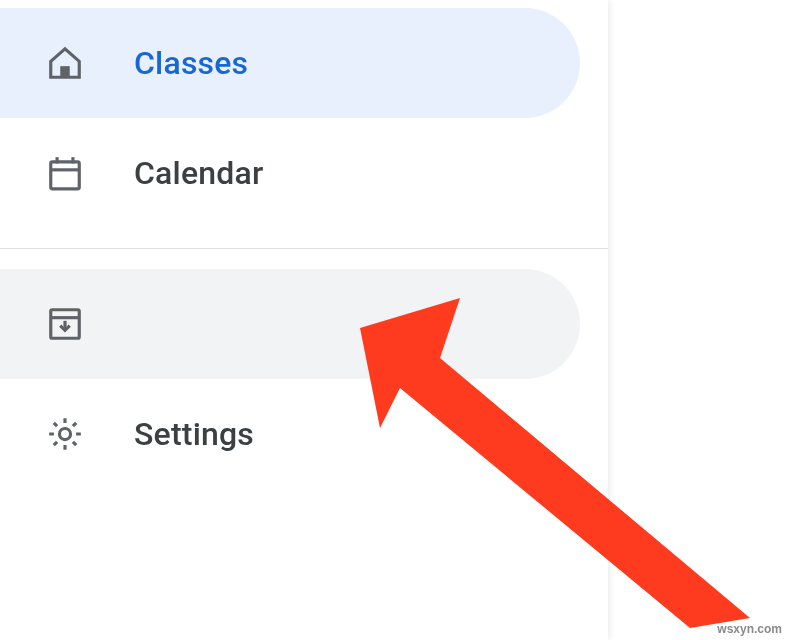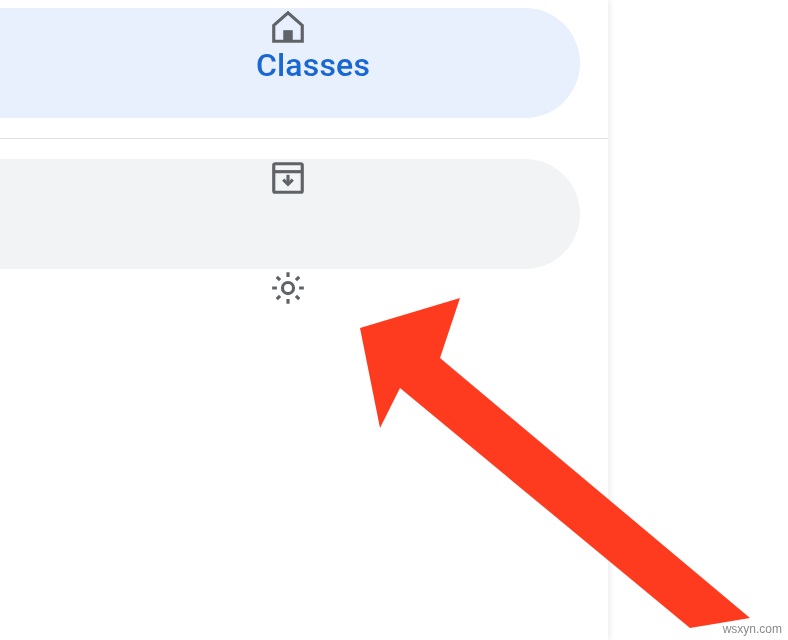--- a/index.html
+++ b/index.html
@@ -27,21 +27,20 @@
       display: flex;
       align-items: center;
       height: 110px;
       padding-left: 46px;
       border-radius: 0 55px 55px 0;
       margin-right: 28px;
       cursor: pointer;
       font-size: 32px;
       color: #3c4043;
       font-weight: 500;
-      flex-direction: column;
     }
     .sidebar-item.active {
       background-color: #e8f0fe;
       color: #1967d2;
     }
     .sidebar-item.hover {
       background-color: #f1f3f4;
     }
     .icon {
       width: 38px;
@@ -73,37 +72,49 @@
       pointer-events: none;
       z-index: 10;
     }
     .watermark {
       position: absolute;
       right: 6px;
       bottom: 4px;
       font-size: 12px;
       color: #8a8a8a;
       font-family: Arial, sans-serif;
+      font-weight: bold;
     }
   </style>
 </head>
 <body>
 
 <div class="sidebar">
 
   <div class="sidebar-item active">
     <span class="icon">
       <svg viewBox="0 0 24 24" fill="none" stroke="#5f6368" stroke-width="2">
         <path d="M3 11 L12 3 L21 11 L21 21 L3 21 Z" fill="none"></path>
         <rect x="9" y="14" width="6" height="7" fill="#5f6368" stroke="none"></rect>
       </svg>
     </span>
     <span class="label">Classes</span>
   </div>
 
+  <div class="sidebar-item">
+    <span class="icon">
+      <svg viewBox="0 0 24 24" fill="none" stroke="#5f6368" stroke-width="2">
+        <rect x="3" y="5" width="18" height="17" rx="1" fill="none"></rect>
+        <line x1="3" y1="10" x2="21" y2="10"></line>
+        <line x1="7" y1="2" x2="7" y2="6"></line>
+        <line x1="17" y1="2" x2="17" y2="6"></line>
+      </svg>
+    </span>
+    <span class="label">Calendar</span>
+  </div>
 
   <div class="divider"></div>
 
   <div class="sidebar-item hover">
     <span class="icon">
       <svg viewBox="0 0 24 24" fill="none" stroke="#5f6368" stroke-width="2">
         <rect x="3" y="3" width="18" height="18" rx="1" fill="none"></rect>
         <line x1="3" y1="8" x2="21" y2="8"></line>
         <path d="M9 13 L12 16 L15 13" fill="none"></path>
         <line x1="12" y1="10" x2="12" y2="16"></line>
@@ -111,20 +122,21 @@
     </span>
   </div>
 
   <div class="sidebar-item">
     <span class="icon">
       <svg viewBox="0 0 24 24" fill="none" stroke="#5f6368" stroke-width="2">
         <circle cx="12" cy="12" r="3.5" fill="none"></circle>
         <path d="M12 2 L12 5 M12 19 L12 22 M4.9 4.9 L7 7 M17 17 L19.1 19.1 M2 12 L5 12 M19 12 L22 12 M4.9 19.1 L7 17 M17 7 L19.1 4.9" fill="none"></path>
       </svg>
     </span>
+    <span class="label">Settings</span>
   </div>
 
 </div>
 
 <svg class="arrow-annotation" viewBox="0 0 460 360">
   <polygon points="30,50 130,20 110,80 420,340 360,350 70,110 50,150" fill="#ff3b1f"></polygon>
 </svg>
 
 <div class="watermark">wsxyn.com</div>
 

